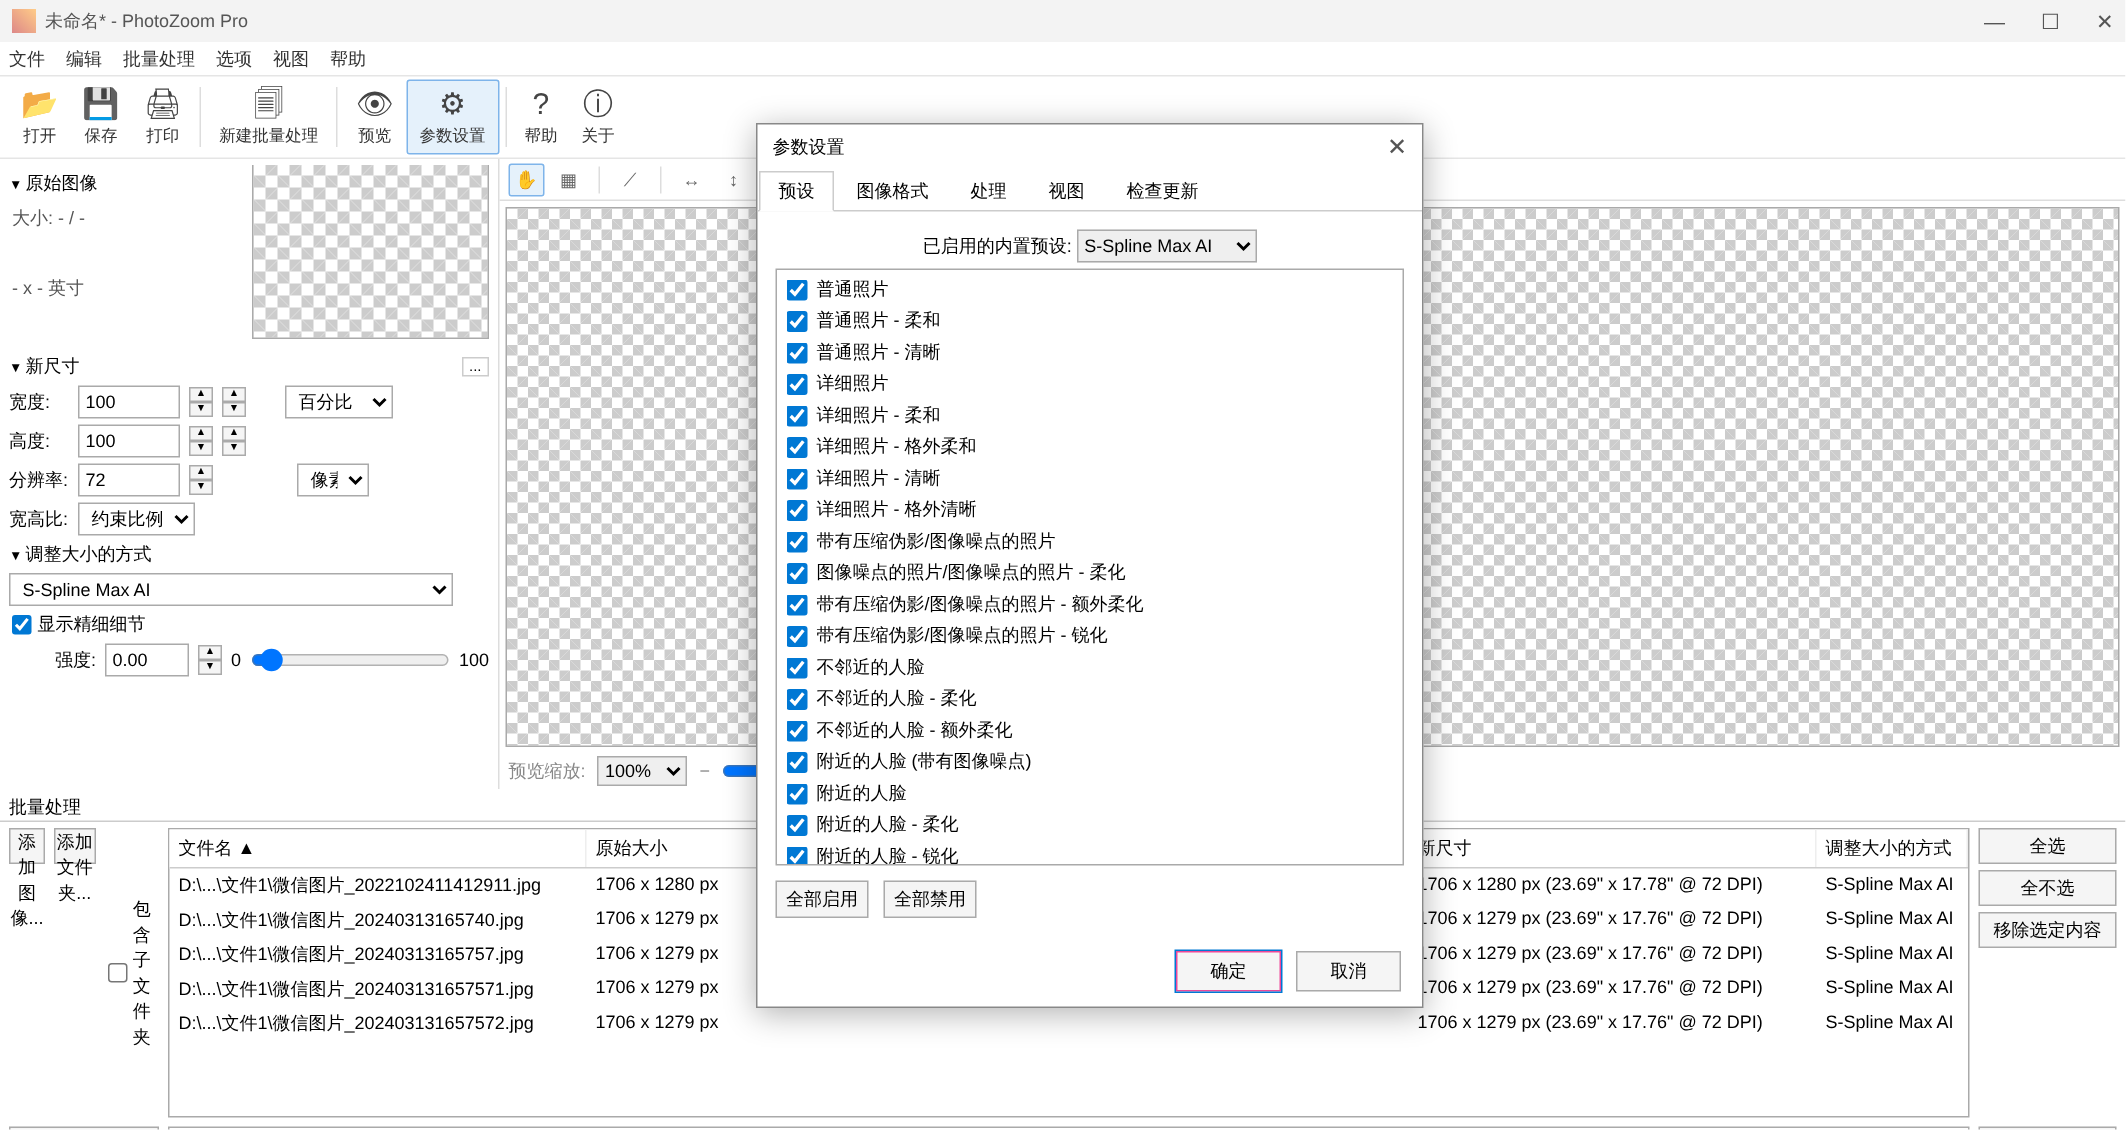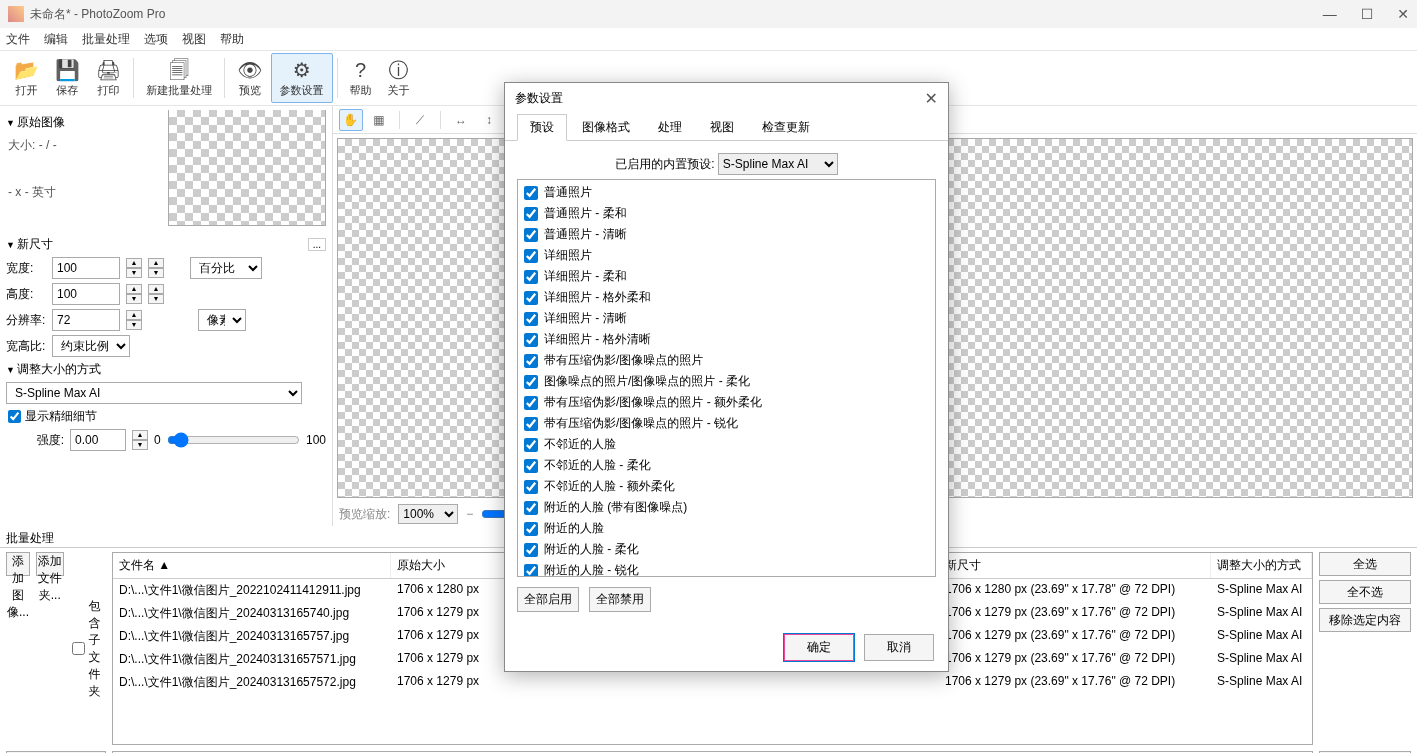--- a/index.html
+++ b/index.html
@@ -70,21 +70,21 @@
 
 .bottom-bar { display: flex; padding: 6px; gap: 6px; }
 .bottom-bar .fit-btn { width: 100px; height: 24px; border: 1px solid #aaa; background: #f5f5f5; cursor: pointer; }
 .bottom-bar .path-box { flex: 1; height: 24px; border: 1px solid #aaa; }
 .bottom-bar .start-btn { width: 92px; height: 24px; border: 1px solid #aaa; background: #f5f5f5; cursor: pointer; }
 
 
 .modal { position: absolute; left: 504px; top: 82px; width: 445px; height: 590px; background: #fff; border: 1px solid #888; box-shadow: 0 4px 20px rgba(0,0,0,0.3); display: flex; flex-direction: column; }
 .modal-title { height: 30px; display: flex; align-items: center; padding: 0 10px; }
 .modal-title .close { margin-left: auto; font-size: 16px; cursor: pointer; color: #555; }
-.modal-tabs { display: flex; border-bottom: 1px solid #ccc; padding: 0 12px; gap: 2px; }
+.modal-tabs { display: flex; border-bottom: 1px solid #ccc; padding: 0 1px; gap: 2px; }
 .modal-tabs .tab { padding: 4px 12px; cursor: pointer; border: 1px solid transparent; border-bottom: none; position: relative; top: 1px; }
 .modal-tabs .tab.active { border-color: #ccc; background: #fff; border-bottom: 1px solid #fff; }
 .modal-body { flex: 1; padding: 12px; overflow: hidden; display: flex; flex-direction: column; }
 .preset-row { text-align: center; margin-bottom: 4px; }
 .preset-row select { width: 120px; height: 22px; border: 1px solid #aaa; }
 .check-list { flex: 1; border: 1px solid #aaa; overflow-y: auto; padding: 2px; }
 .check-list label { display: flex; align-items: center; gap: 6px; padding: 2px 4px; }
 .check-list input[type=checkbox] { width: 14px; height: 14px; accent-color: #0078d4; }
 .modal-actions { display: flex; gap: 10px; margin-top: 10px; justify-content: flex-start; }
 .modal-actions button { padding: 3px 6px; border: 1px solid #aaa; background: #f5f5f5; cursor: pointer; }

